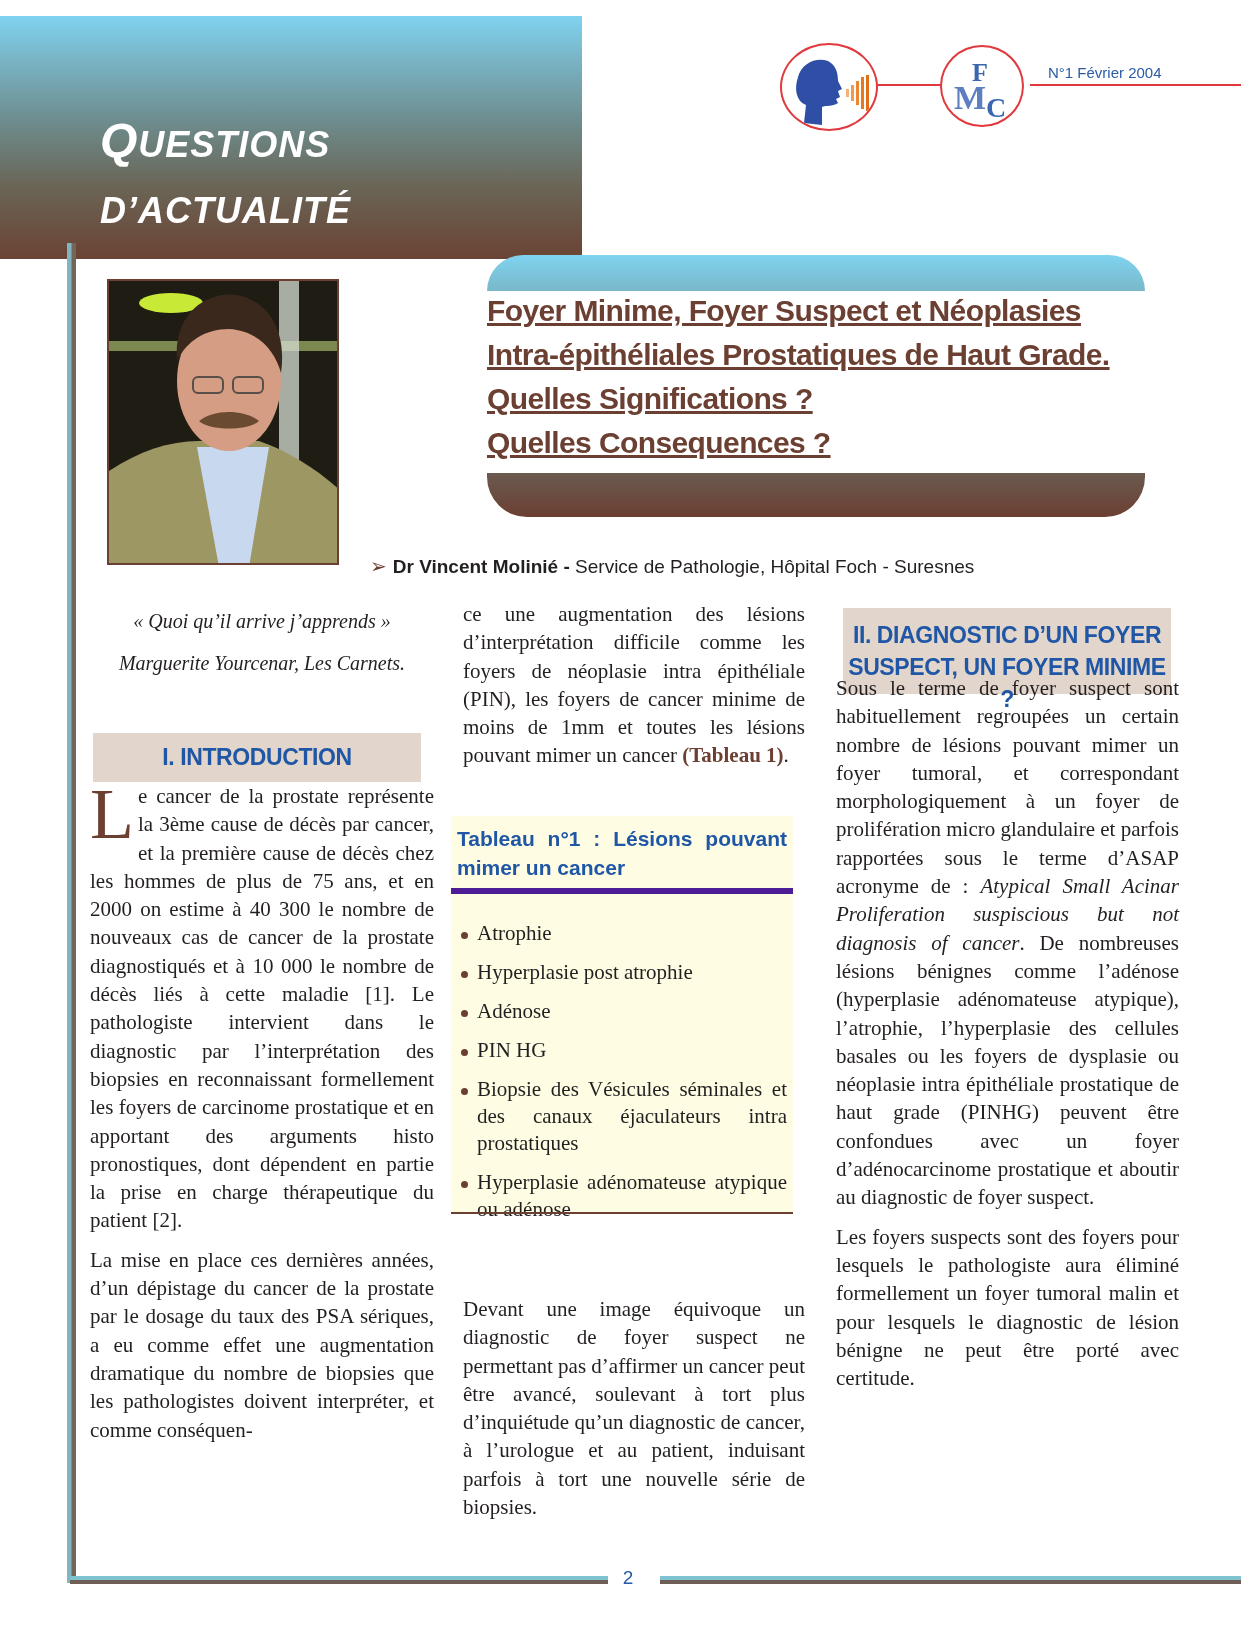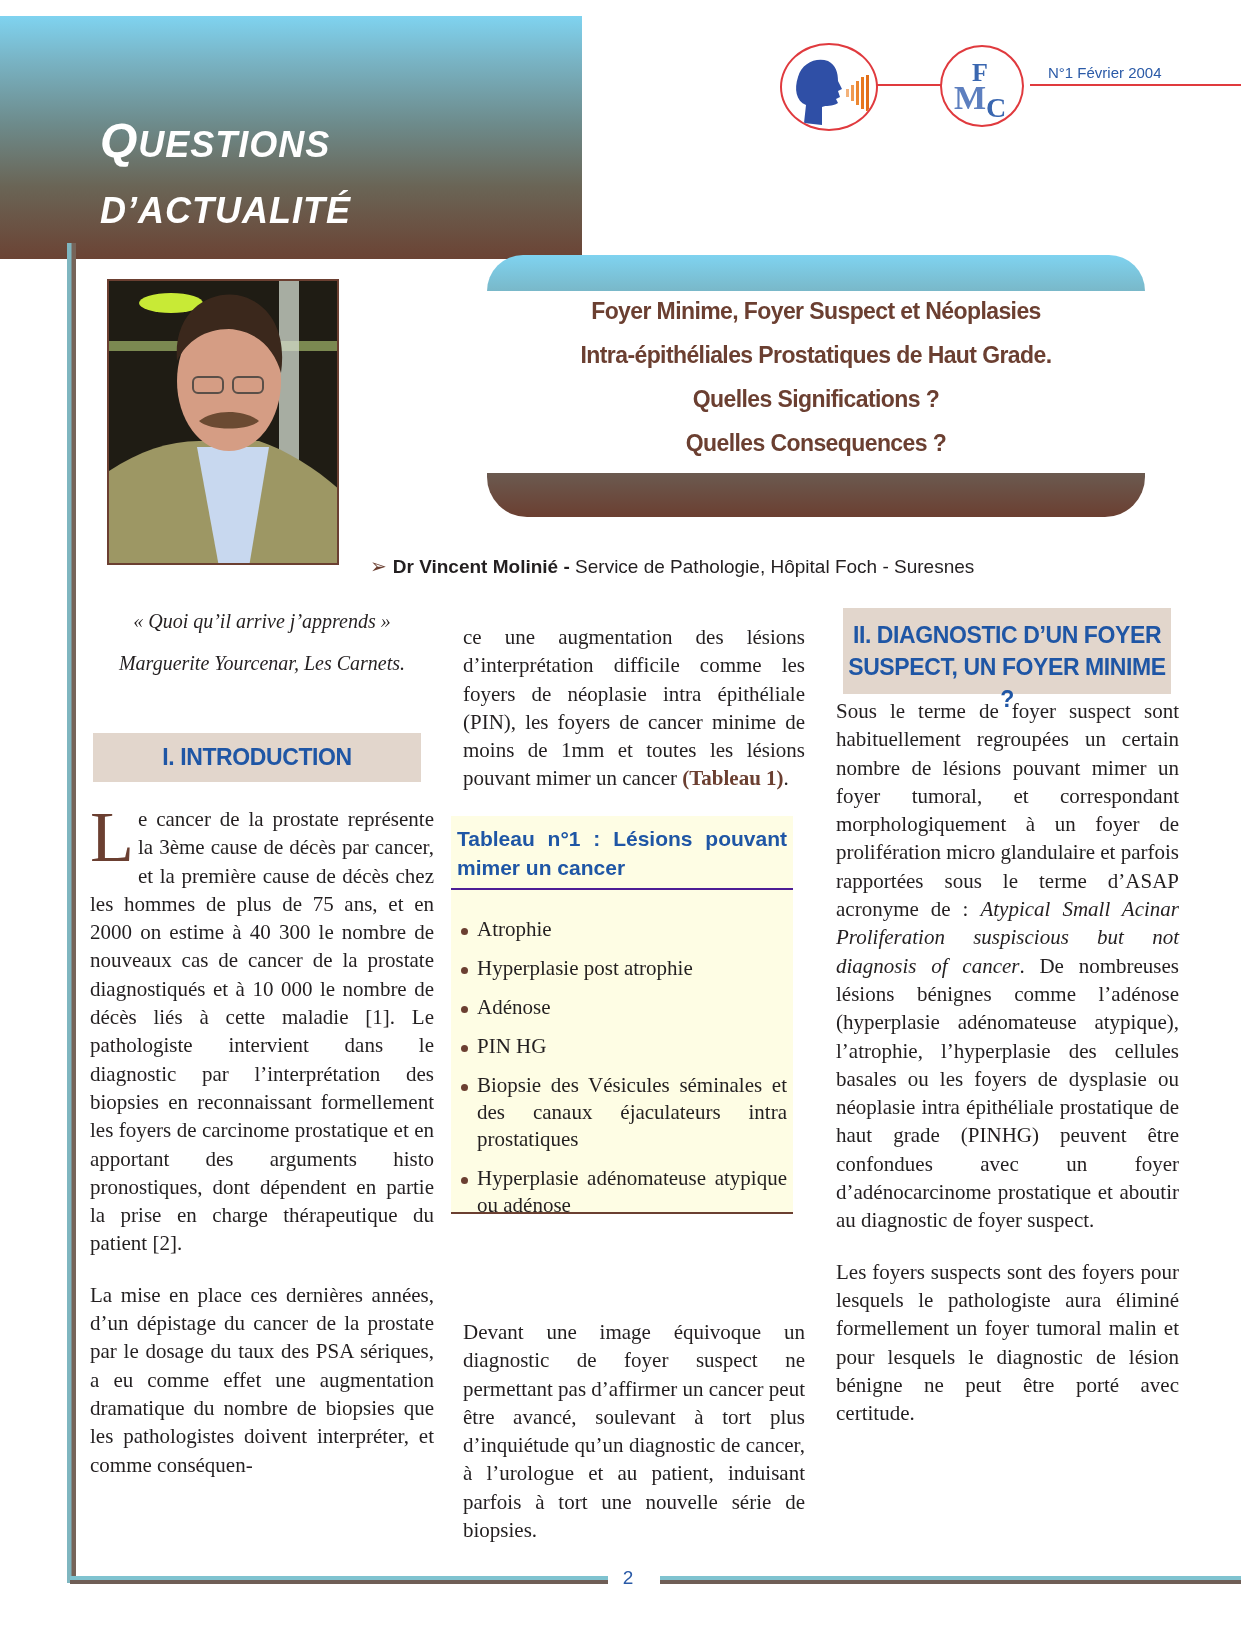--- a/index.html
+++ b/index.html
@@ -47,41 +47,41 @@
     border-radius: 40px 40px 0 0;
     background: linear-gradient(to bottom, #7fd3f0, #79b8c9);
   }
   .title-cap-bottom {
     position: absolute; left: 0; bottom: 0; width: 100%; height: 44px;
     border-radius: 0 0 40px 40px;
     background: linear-gradient(to bottom, #6b5a50, #6b3f31);
   }
   .title-text {
     position: absolute; left: 0; top: 34px; width: 100%;
-    text-align: center; color: #6b3f31;
+    text-align: left; color: #6b3f31;
     font-family: "Liberation Sans Narrow", "Liberation Sans", sans-serif;
-    font-weight: bold; font-size: 23px; line-height: 44px; letter-spacing: -0.6px;
+    font-weight: bold; font-size: 30px; line-height: 44px; letter-spacing: -0.6px; text-decoration: underline;
   }
   .title-text div { white-space: nowrap; }
 
   .photo {
     position: absolute; left: 107px; top: 279px; width: 232px; height: 286px;
     border: 2px solid #6b3f31; overflow: hidden;
     background: #2a2418;
   }
 
   .byline {
     position: absolute; left: 370px; top: 554px;
     font-family: Liberation Sans, sans-serif; font-size: 19px; color: #231f20; white-space: nowrap;
   }
   .byline .arrow { color: #6b3f31; font-size: 20px; margin-right: 6px; }
   .byline b { font-weight: bold; }
 
   .col { position: absolute; font-size: 21px; line-height: 28.3px; text-align: justify; }
-  .col p { margin-bottom: 11px; margin-top: 23px; }
+  .col p { margin-bottom: 11px; }
 
   .quote { position: absolute; left: 92px; top: 600px; width: 340px; text-align: center; font-style: italic; font-size: 20px; line-height: 42px; }
 
   .section-head {
     position: absolute; background: #e2d6cc; color: #1f56a5;
     font-family: "Liberation Sans Narrow", "Liberation Sans", sans-serif;
     font-weight: bold; text-align: center; letter-spacing: -0.4px;
   }
 
   .dropcap {
@@ -90,21 +90,21 @@
   }
 
   .table-box {
     position: absolute; left: 451px; top: 816px; width: 342px; height: 398px;
     background: #fefde4;
   }
   .table-caption {
     padding: 8px 6px 0 6px; color: #1f56a5;
     font-family: "Liberation Sans Narrow", "Liberation Sans", sans-serif; font-weight: bold;
     font-size: 21px; line-height: 29px; text-align: justify; text-align-last: left;
-    border-bottom: 2px solid #4c1d95; padding-bottom: 6px;
+    border-bottom: 6px solid #4c1d95; padding-bottom: 6px;
   }
   .table-list { list-style: none; padding: 8px 6px 0 6px; margin-top: 18px; }
   .table-list li { position: relative; padding-left: 20px; font-size: 21px; line-height: 27px; margin-bottom: 12px; text-align: justify; }
   .table-list li::before {
     content: ""; position: absolute; left: 4px; top: 12px; width: 7px; height: 7px; border-radius: 50%; background: #6b3f31;
   }
   .table-bottom { position: absolute; left: 451px; top: 1212px; width: 342px; height: 2px; background: #6b3f31; }
 
   .ref { color: #6b3f31; font-weight: bold; }
   em { font-style: italic; }

